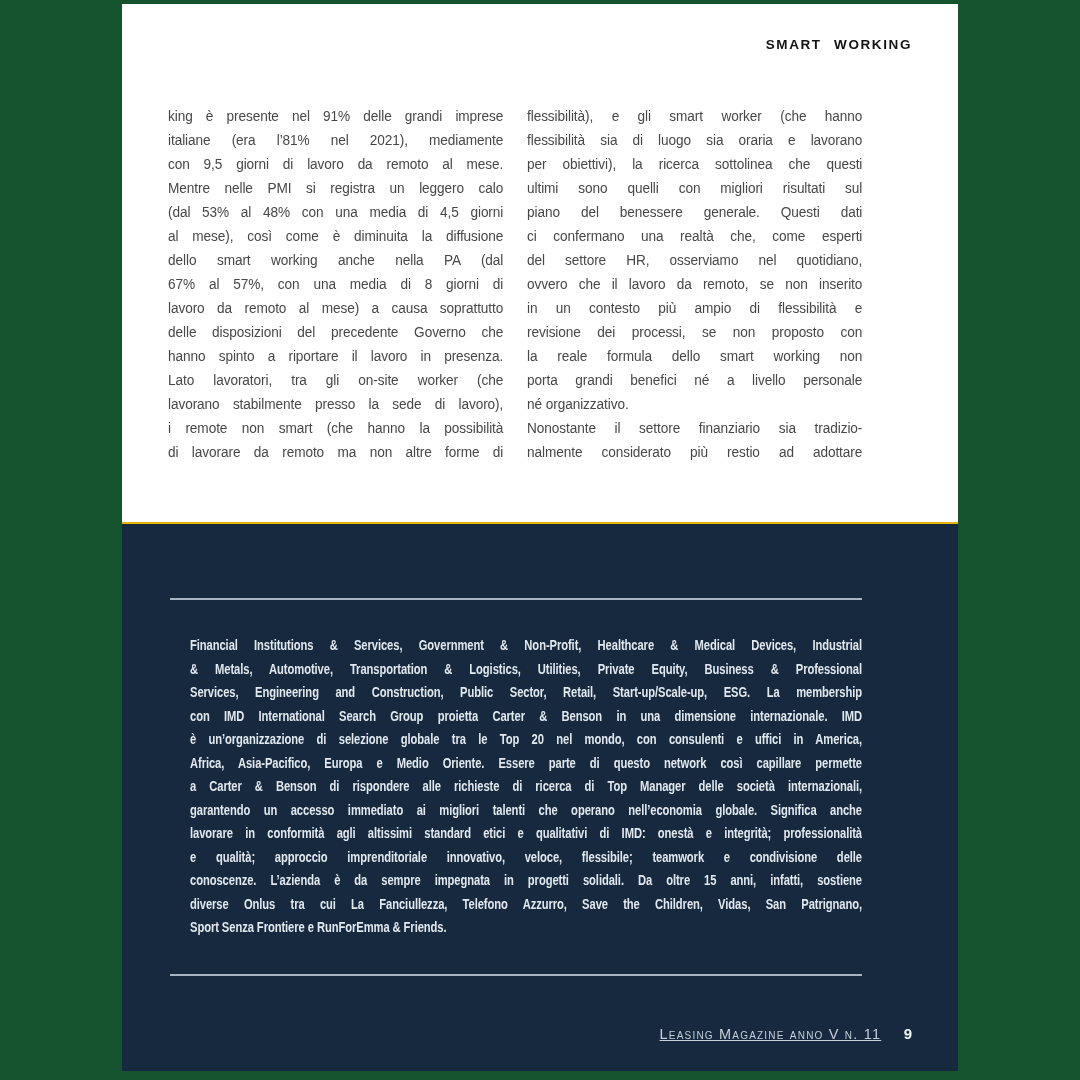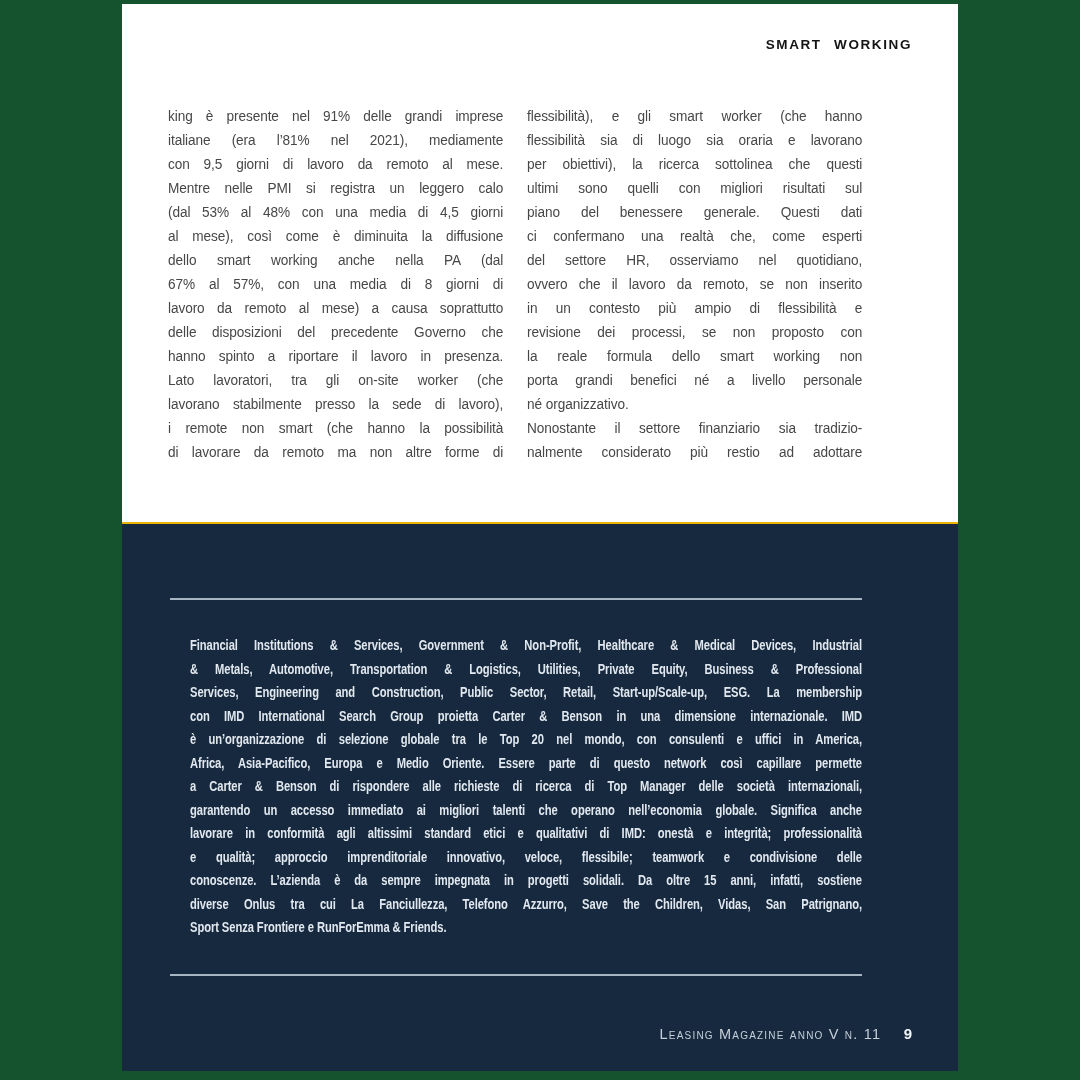--- a/index.html
+++ b/index.html
@@ -76,20 +76,21 @@
   .footer {
     position: absolute;
     right: 46px; top: 501px;
     white-space: nowrap;
   }
   .footer-label {
     font-variant: small-caps;
     font-size: 14.5px;
     letter-spacing: 1.2px;
     color: #c6cfda;
+    text-decoration: underline;
   }
   .footer-page {
     font-size: 15px;
     font-weight: bold;
     color: #f4f7fa;
     margin-left: 18px;
   }
 </style>
 </head>
 <body>

